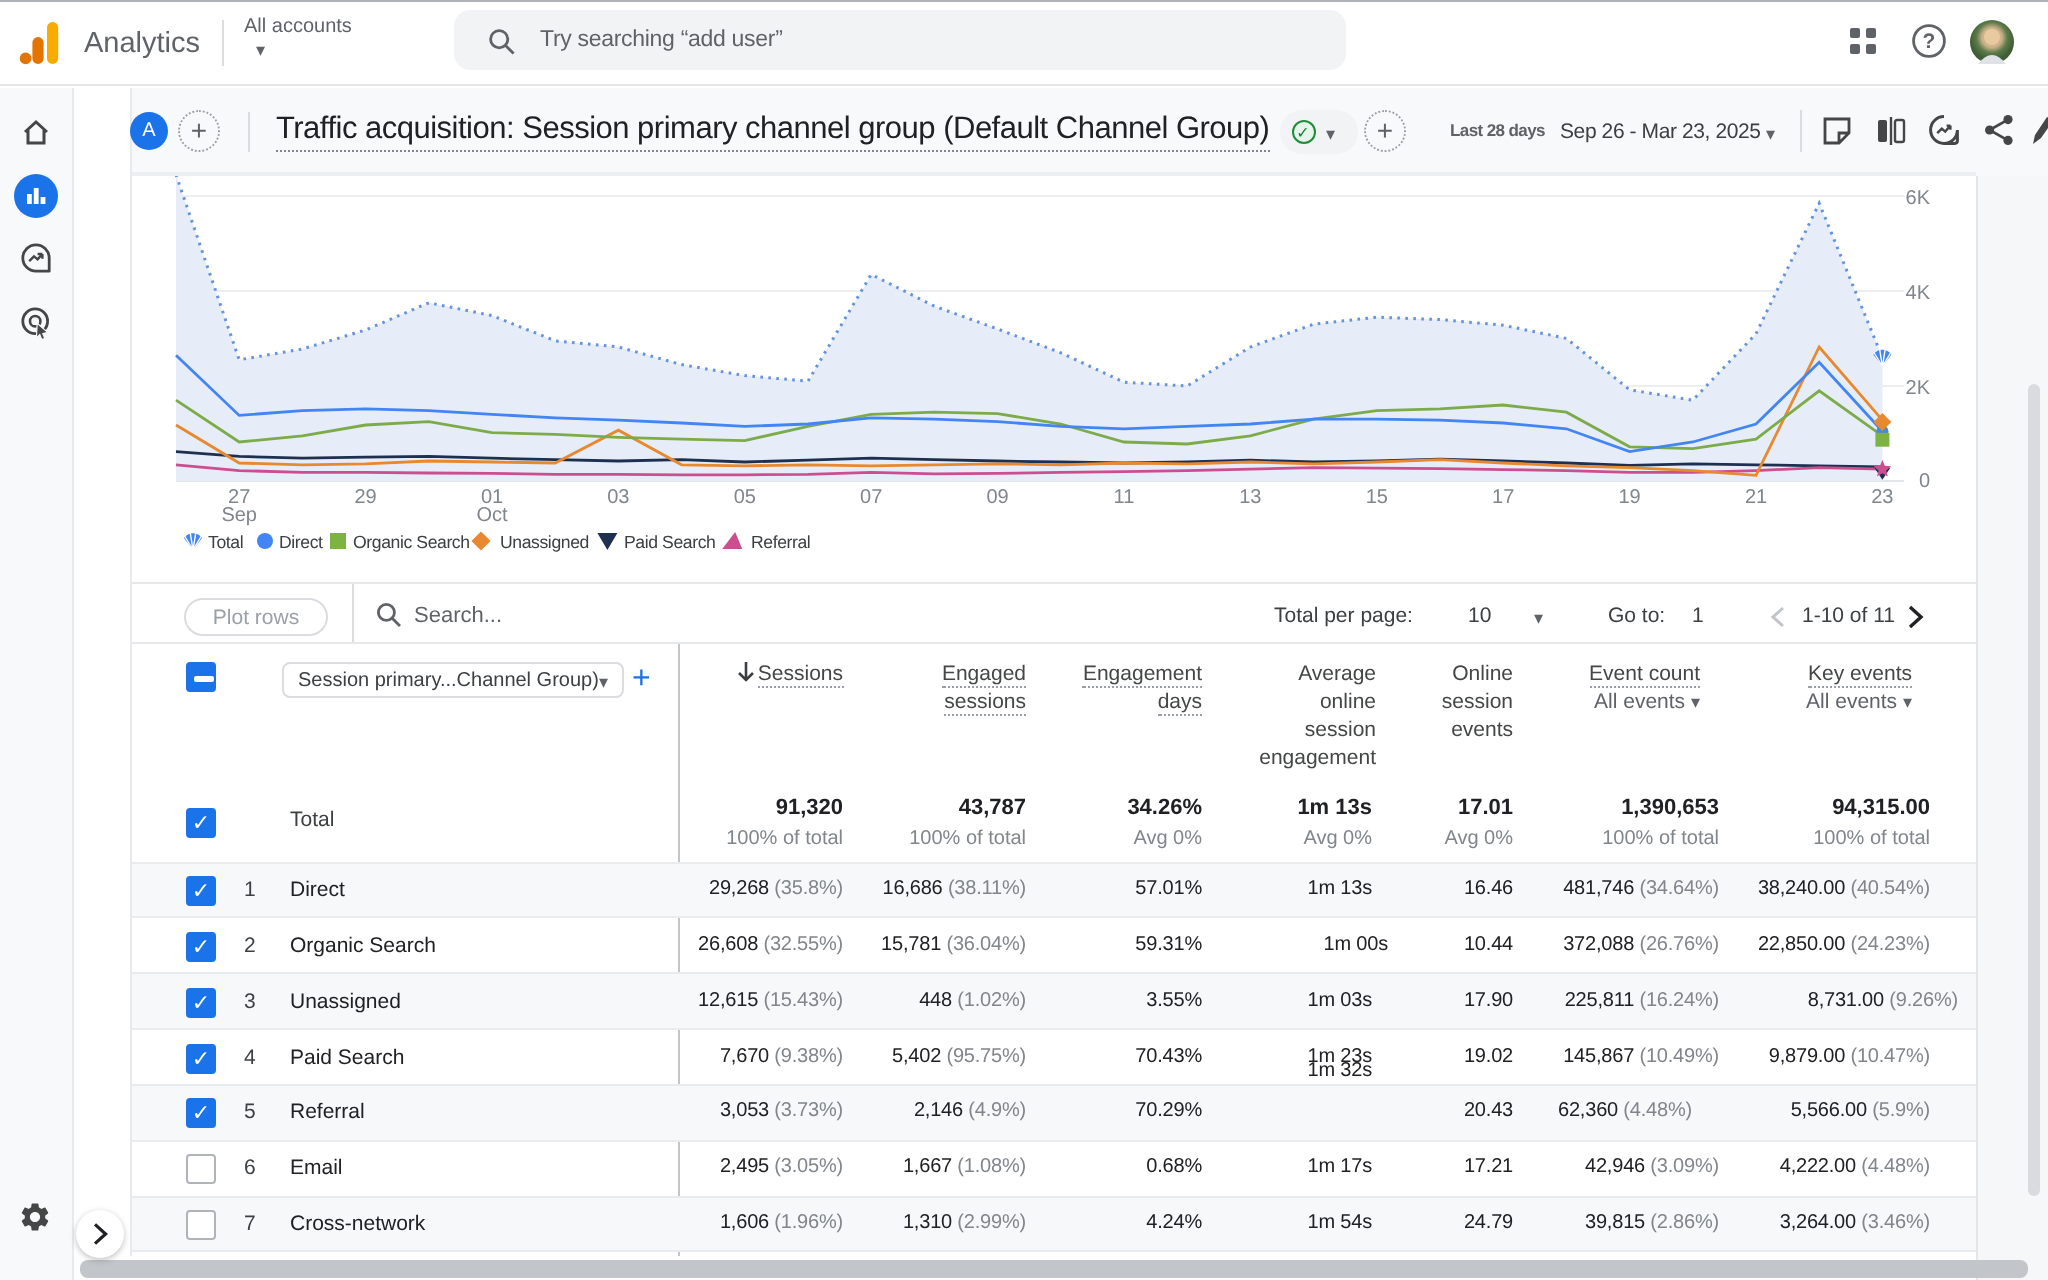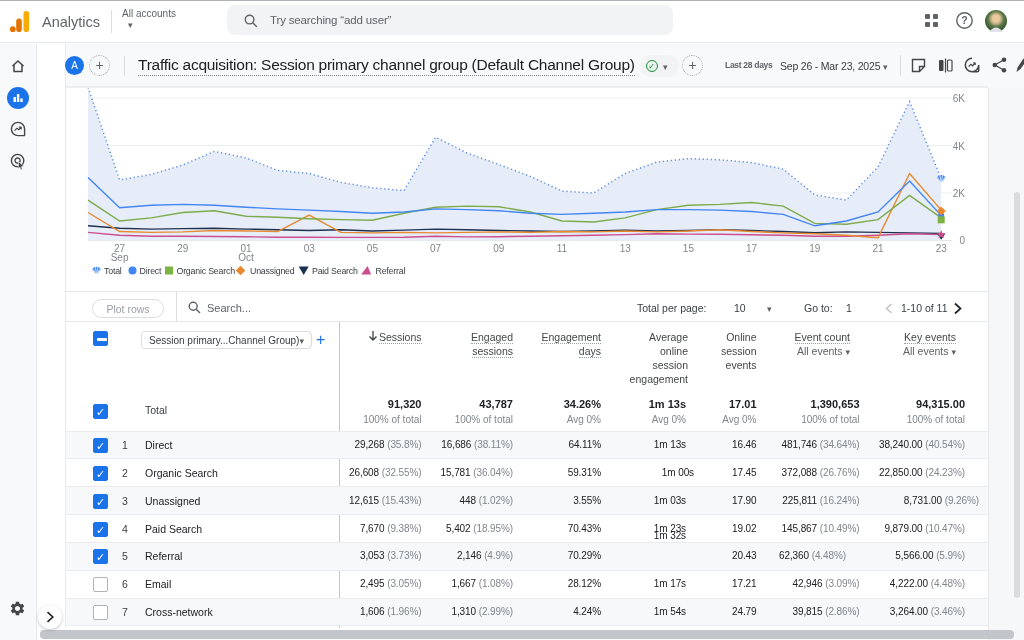--- a/index.html
+++ b/index.html
@@ -281,53 +281,53 @@
 <div class="totnum" style="right:59.0px">94,315.00</div>
 <div class="totsub" style="right:59.0px">100% of total</div>
 <div style="position:absolute;left:66px;top:430.5px;width:922px;height:1px;background:#e9ebed"></div>
 
 <div class="trow shade" style="top:431.5px;height:27.85px"></div>
 <span class="cb on" style="left:93px;top:437.9px">✓</span>
 <div class="rnum" style="top:438.9px">1</div>
 <div class="rname" style="top:438.9px">Direct</div>
 <div class="num" style="right:602.5px;top:438.9px">29,268 <span class="pct">(35.8%)</span></div>
 <div class="num" style="right:511.0px;top:438.9px">16,686 <span class="pct">(38.11%)</span></div>
-<div class="num" style="right:423.0px;top:438.9px">64.11%</div>
+<div class="num" style="right:423.0px;top:438.9px">57.01%</div>
 <div class="num" style="right:338.0px;top:438.9px">1m 13s</div>
 <div class="num" style="right:267.5px;top:438.9px">16.46</div>
 <div class="num" style="right:164.5px;top:438.9px">481,746 <span class="pct">(34.64%)</span></div>
 <div class="num" style="right:59.0px;top:438.9px">38,240.00 <span class="pct">(40.54%)</span></div>
 <div class="trow" style="top:459.4px;height:27.85px"></div>
 <span class="cb on" style="left:93px;top:465.8px">✓</span>
 <div class="rnum" style="top:466.8px">2</div>
 <div class="rname" style="top:466.8px">Organic Search</div>
 <div class="num" style="right:602.5px;top:466.8px">26,608 <span class="pct">(32.55%)</span></div>
 <div class="num" style="right:511.0px;top:466.8px">15,781 <span class="pct">(36.04%)</span></div>
 <div class="num" style="right:423.0px;top:466.8px">59.31%</div>
 <div class="num" style="right:330px;top:466.8px">1m 00s</div>
-<div class="num" style="right:267.5px;top:466.8px">17.45</div>
+<div class="num" style="right:267.5px;top:466.8px">10.44</div>
 <div class="num" style="right:164.5px;top:466.8px">372,088 <span class="pct">(26.76%)</span></div>
 <div class="num" style="right:59.0px;top:466.8px">22,850.00 <span class="pct">(24.23%)</span></div>
 <div class="trow shade" style="top:487.2px;height:27.85px"></div>
 <span class="cb on" style="left:93px;top:493.6px">✓</span>
 <div class="rnum" style="top:494.6px">3</div>
 <div class="rname" style="top:494.6px">Unassigned</div>
 <div class="num" style="right:602.5px;top:494.6px">12,615 <span class="pct">(15.43%)</span></div>
 <div class="num" style="right:511.0px;top:494.6px">448 <span class="pct">(1.02%)</span></div>
 <div class="num" style="right:423.0px;top:494.6px">3.55%</div>
 <div class="num" style="right:338.0px;top:494.6px">1m 03s</div>
 <div class="num" style="right:267.5px;top:494.6px">17.90</div>
 <div class="num" style="right:164.5px;top:494.6px">225,811 <span class="pct">(16.24%)</span></div>
 <div class="num" style="right:45px;top:494.6px">8,731.00 <span class="pct">(9.26%)</span></div>
 <div class="trow" style="top:515.0px;height:27.85px"></div>
 <span class="cb on" style="left:93px;top:521.5px">✓</span>
 <div class="rnum" style="top:522.5px">4</div>
 <div class="rname" style="top:522.5px">Paid Search</div>
 <div class="num" style="right:602.5px;top:522.5px">7,670 <span class="pct">(9.38%)</span></div>
-<div class="num" style="right:511.0px;top:522.5px">5,402 <span class="pct">(18.95%)</span></div>
+<div class="num" style="right:511.0px;top:522.5px">5,402 <span class="pct">(95.75%)</span></div>
 <div class="num" style="right:423.0px;top:522.5px">70.43%</div>
 <div class="num" style="right:338.0px;top:522.5px">1m 23s</div>
 <div class="num" style="right:267.5px;top:522.5px">19.02</div>
 <div class="num" style="right:164.5px;top:522.5px">145,867 <span class="pct">(10.49%)</span></div>
 <div class="num" style="right:59.0px;top:522.5px">9,879.00 <span class="pct">(10.47%)</span></div>
 <div class="trow shade" style="top:542.9px;height:27.85px"></div>
 <span class="cb on" style="left:93px;top:549.3px">✓</span>
 <div class="rnum" style="top:550.3px">5</div>
 <div class="rname" style="top:550.3px">Referral</div>
 <div class="num" style="right:602.5px;top:550.3px">3,053 <span class="pct">(3.73%)</span></div>
@@ -336,21 +336,21 @@
 <div class="num" style="right:338.0px;top:530px">1m 32s</div>
 <div class="num" style="right:267.5px;top:550.3px">20.43</div>
 <div class="num" style="right:178px;top:550.3px">62,360 <span class="pct">(4.48%)</span></div>
 <div class="num" style="right:59.0px;top:550.3px">5,566.00 <span class="pct">(5.9%)</span></div>
 <div class="trow" style="top:570.8px;height:27.85px"></div>
 <span class="cb" style="left:93px;top:577.2px"></span>
 <div class="rnum" style="top:578.2px">6</div>
 <div class="rname" style="top:578.2px">Email</div>
 <div class="num" style="right:602.5px;top:578.2px">2,495 <span class="pct">(3.05%)</span></div>
 <div class="num" style="right:511.0px;top:578.2px">1,667 <span class="pct">(1.08%)</span></div>
-<div class="num" style="right:423.0px;top:578.2px">28.12%</div>
+<div class="num" style="right:423.0px;top:578.2px">0.68%</div>
 <div class="num" style="right:338.0px;top:578.2px">1m 17s</div>
 <div class="num" style="right:267.5px;top:578.2px">17.21</div>
 <div class="num" style="right:164.5px;top:578.2px">42,946 <span class="pct">(3.09%)</span></div>
 <div class="num" style="right:59.0px;top:578.2px">4,222.00 <span class="pct">(4.48%)</span></div>
 <div class="trow shade" style="top:598.6px;height:27.85px"></div>
 <span class="cb" style="left:93px;top:605.0px"></span>
 <div class="rnum" style="top:606.0px">7</div>
 <div class="rname" style="top:606.0px">Cross-network</div>
 <div class="num" style="right:602.5px;top:606.0px">1,606 <span class="pct">(1.96%)</span></div>
 <div class="num" style="right:511.0px;top:606.0px">1,310 <span class="pct">(2.99%)</span></div>

